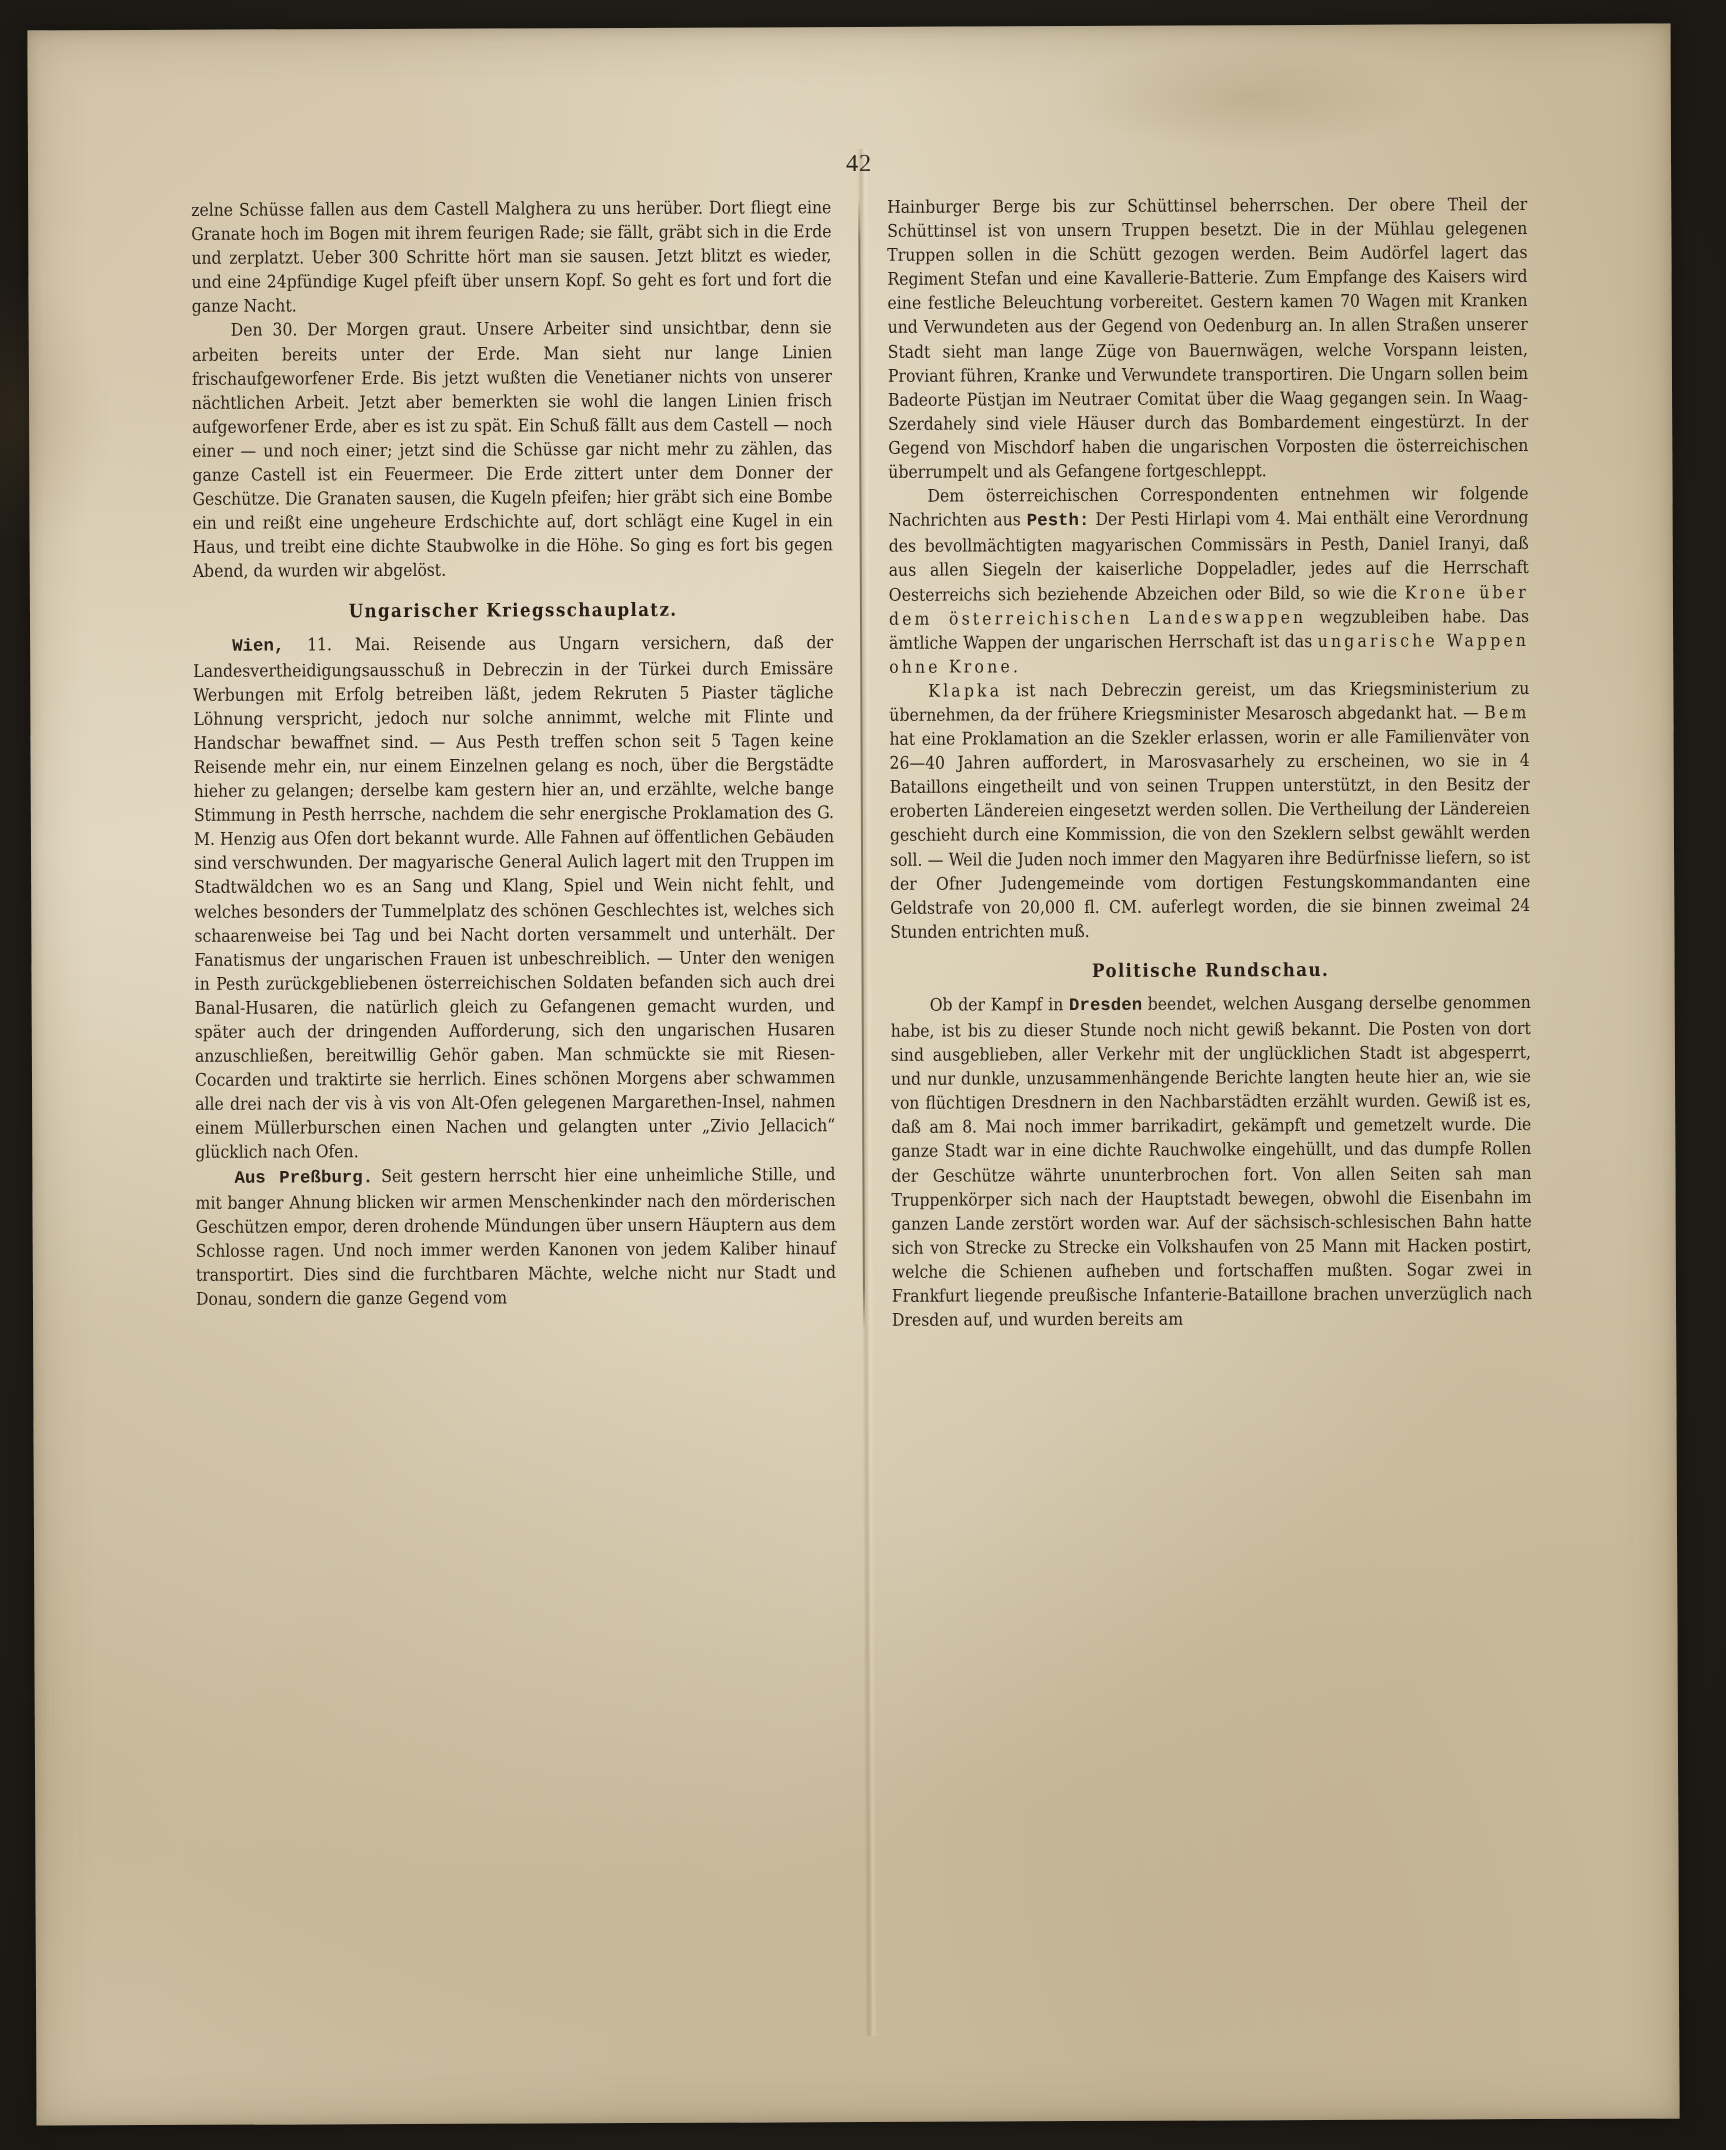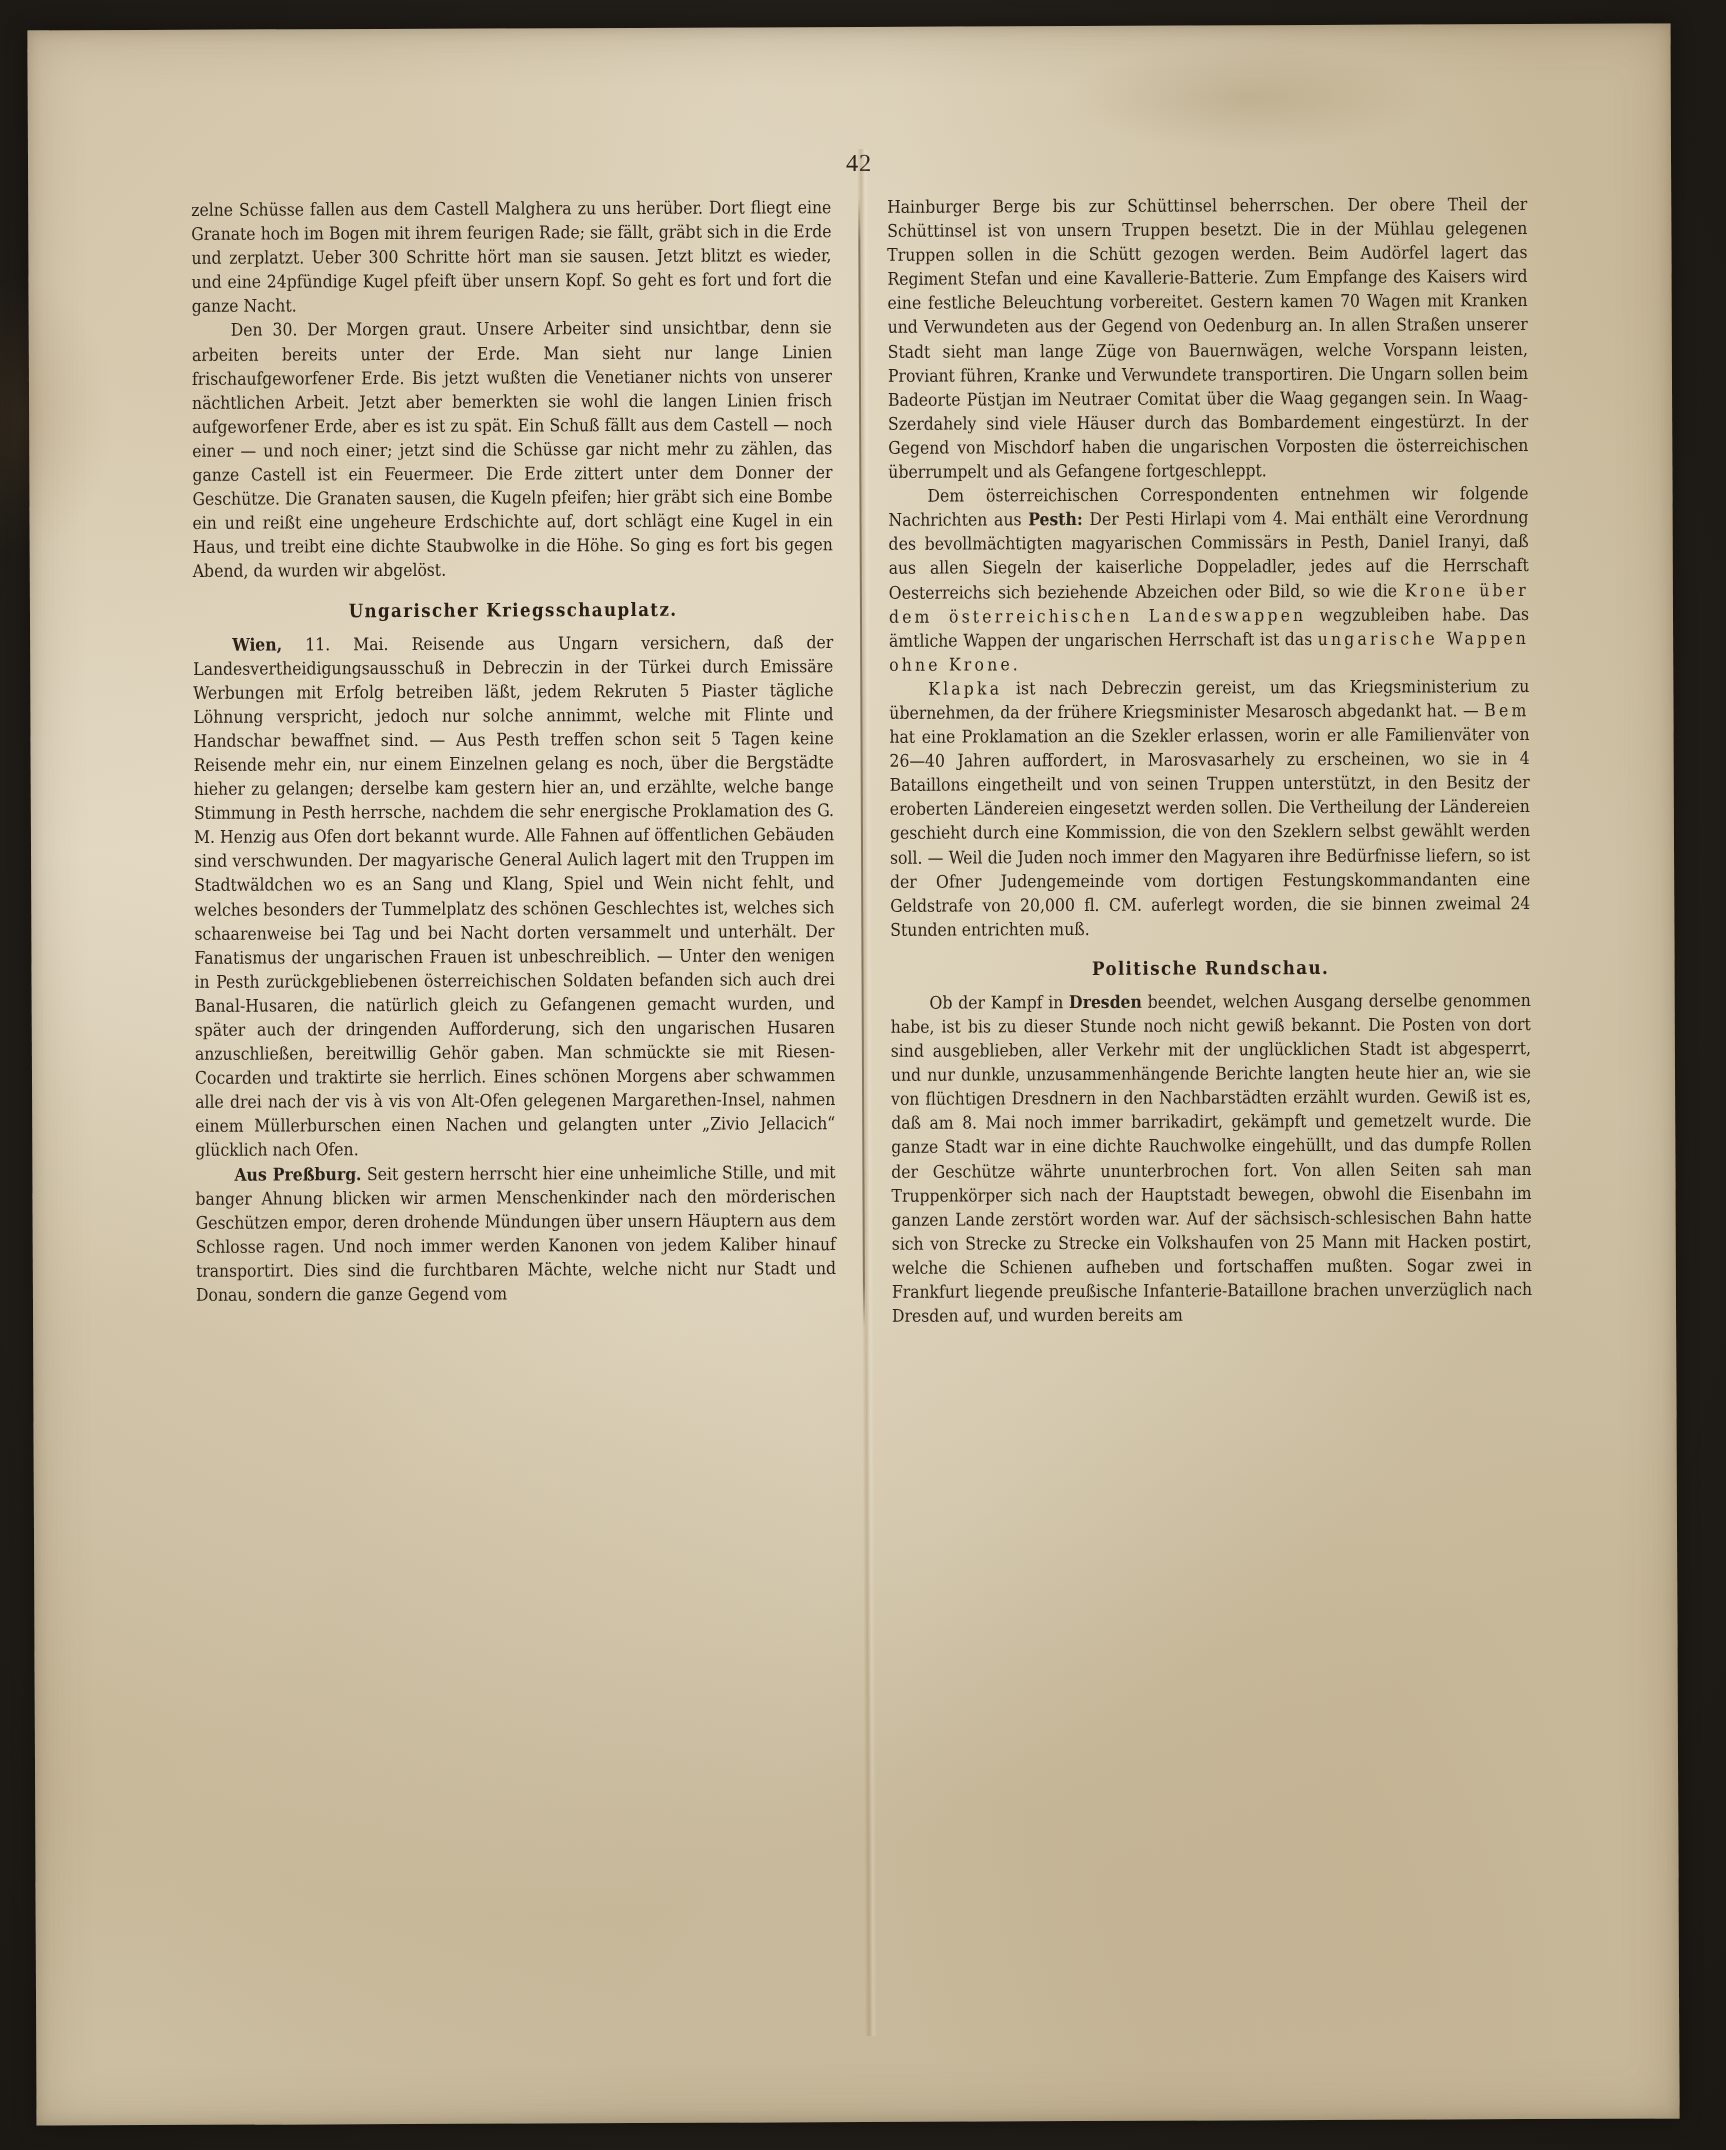--- a/index.html
+++ b/index.html
@@ -100,21 +100,21 @@
   .sec-head {
     text-align: center;
     font-family: "DejaVu Serif", serif;
     font-weight: bold;
     font-size: 18.5px;
     letter-spacing: 1.4px;
     margin: 15.3px 0 8.1px 0;
     color: #291f16;
     text-indent: 0;
   }
-  .lead { font-weight: bold; }
+  .lead { font-weight: bold; font-family: Liberation Mono, monospace; }
   .sp { letter-spacing: 3.2px; }
   .frak {
     
     font-family: "DejaVu Serif", serif;
     font-stretch: semi-condensed;
   }
   
   .crease {
     position: absolute;
     left: 666px;

